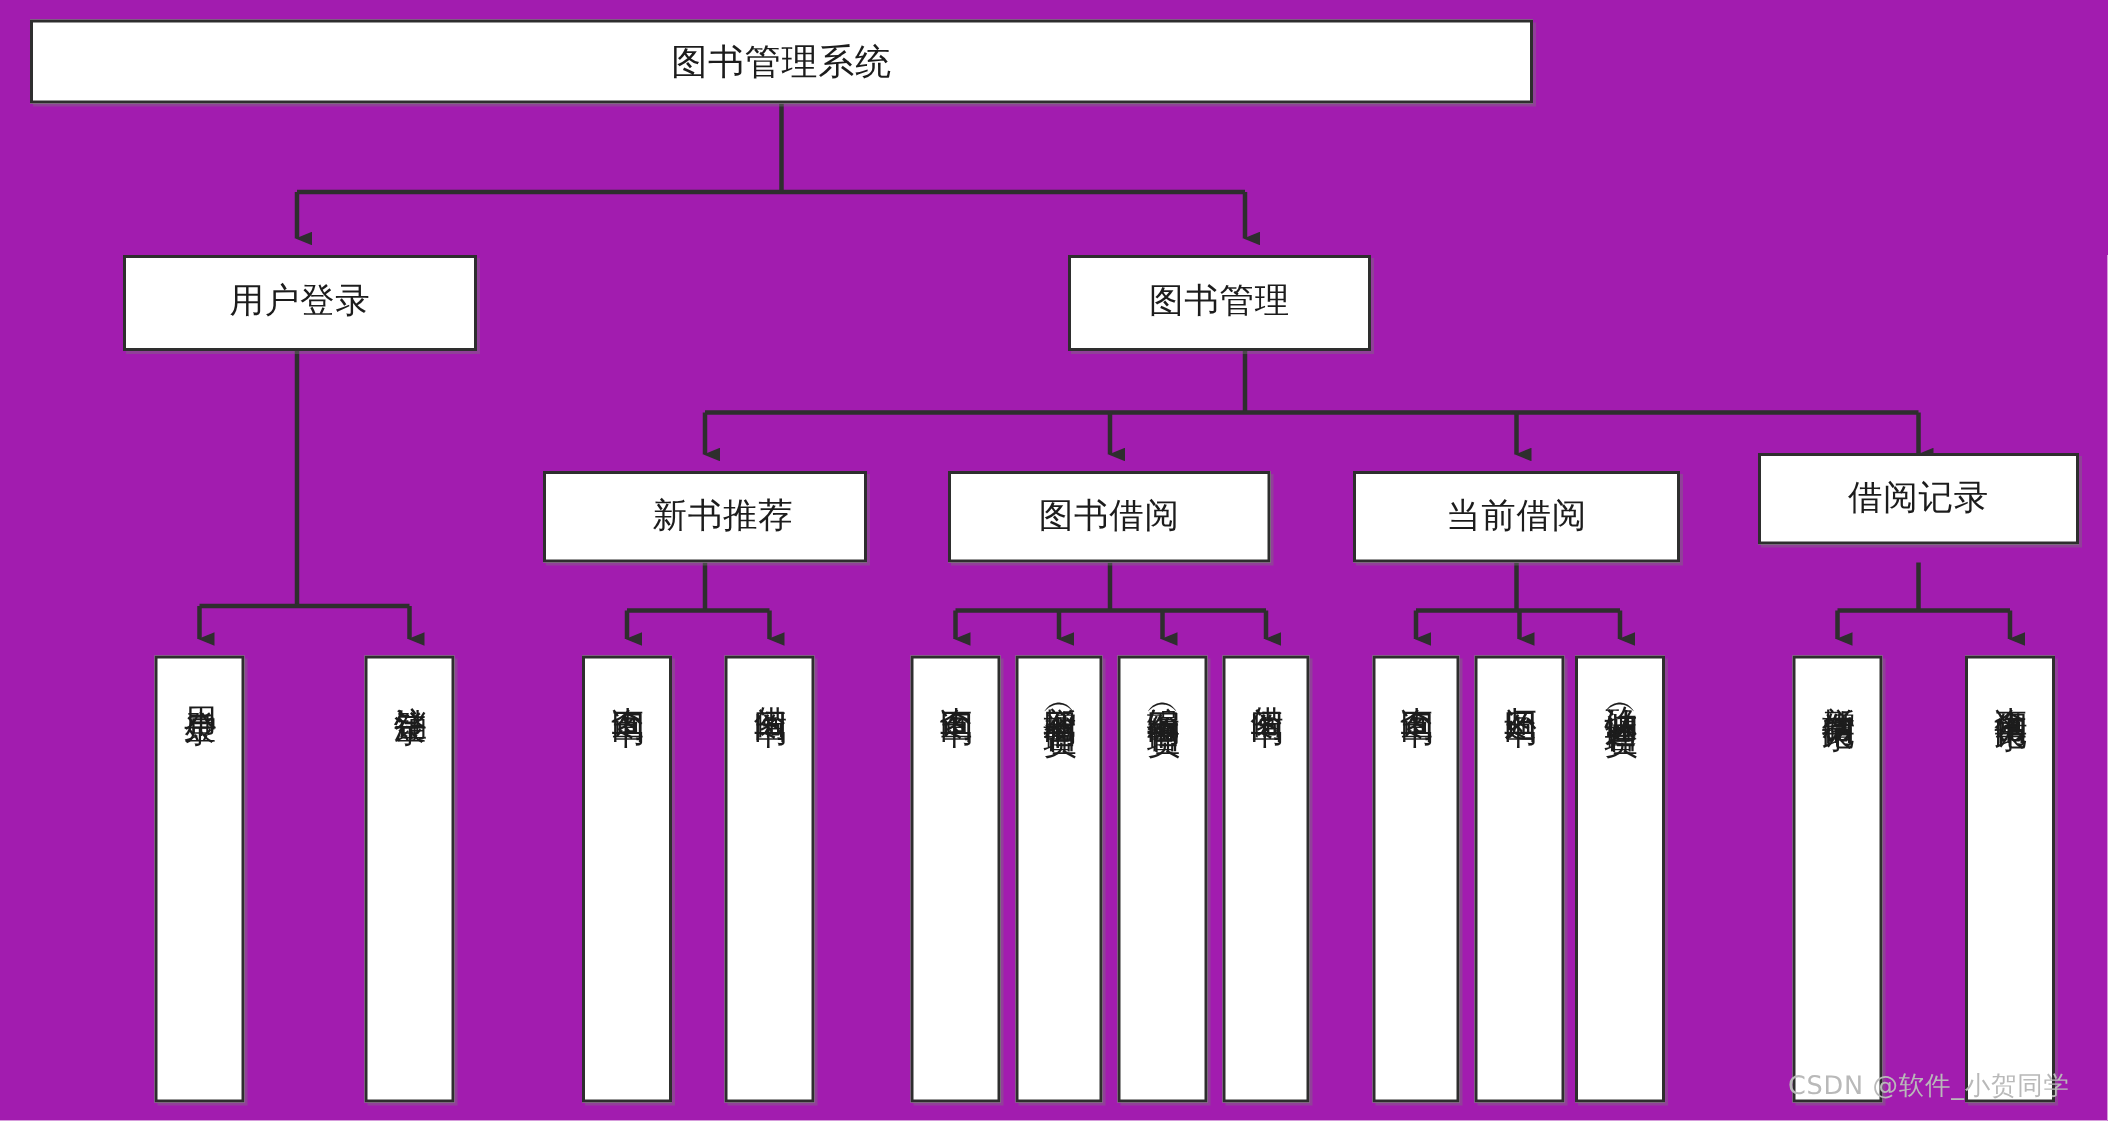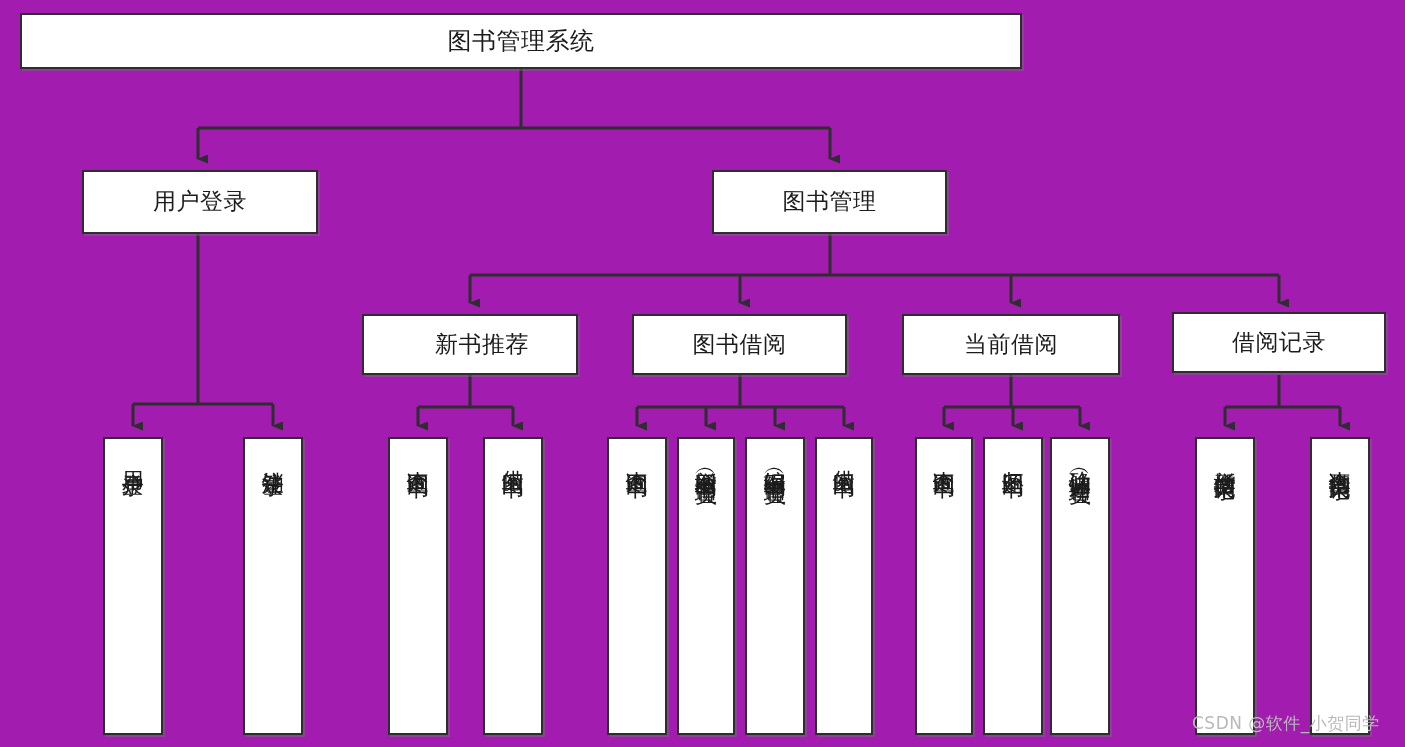--- a/index.html
+++ b/index.html
@@ -122,34 +122,34 @@
     </g>
   </svg>
 
   <div class="node horiz root" style="left:20px; top:13px; width:1002px; height:56px;">
     <span>图书管理系统</span>
   </div>
 
   <div class="node horiz" style="left:82px; top:170px; width:236px; height:64px;">
     <span>用户登录</span>
   </div>
-  <div class="node horiz" style="left:712px; top:170px; width:235px; height:64px;">
+  <div class="node horiz" style="left:712px; top:170px; width:202px; height:64px;">
     <span>图书管理</span>
   </div>
 
   <div class="node horiz" style="left:362px; top:314px; width:216px; height:61px;padding-left:24px;">
     <span>新书推荐</span>
   </div>
   <div class="node horiz" style="left:632px; top:314px; width:215px; height:61px;">
     <span>图书借阅</span>
   </div>
   <div class="node horiz" style="left:902px; top:314px; width:218px; height:61px;">
     <span>当前借阅</span>
   </div>
-  <div class="node horiz" style="left:1172px; top:312px; width:214px; height:61px;">
+  <div class="node horiz" style="left:1172px; top:302px; width:214px; height:61px;">
     <span>借阅记录</span>
   </div>
 
   <div class="node vert" style="left:103px; top:437px; width:60px; height:298px;">
     <span class="vtext">用户登录</span>
   </div>
   <div class="node vert" style="left:243px; top:437px; width:60px; height:298px;">
     <span class="vtext">注销登录</span>
   </div>
 

